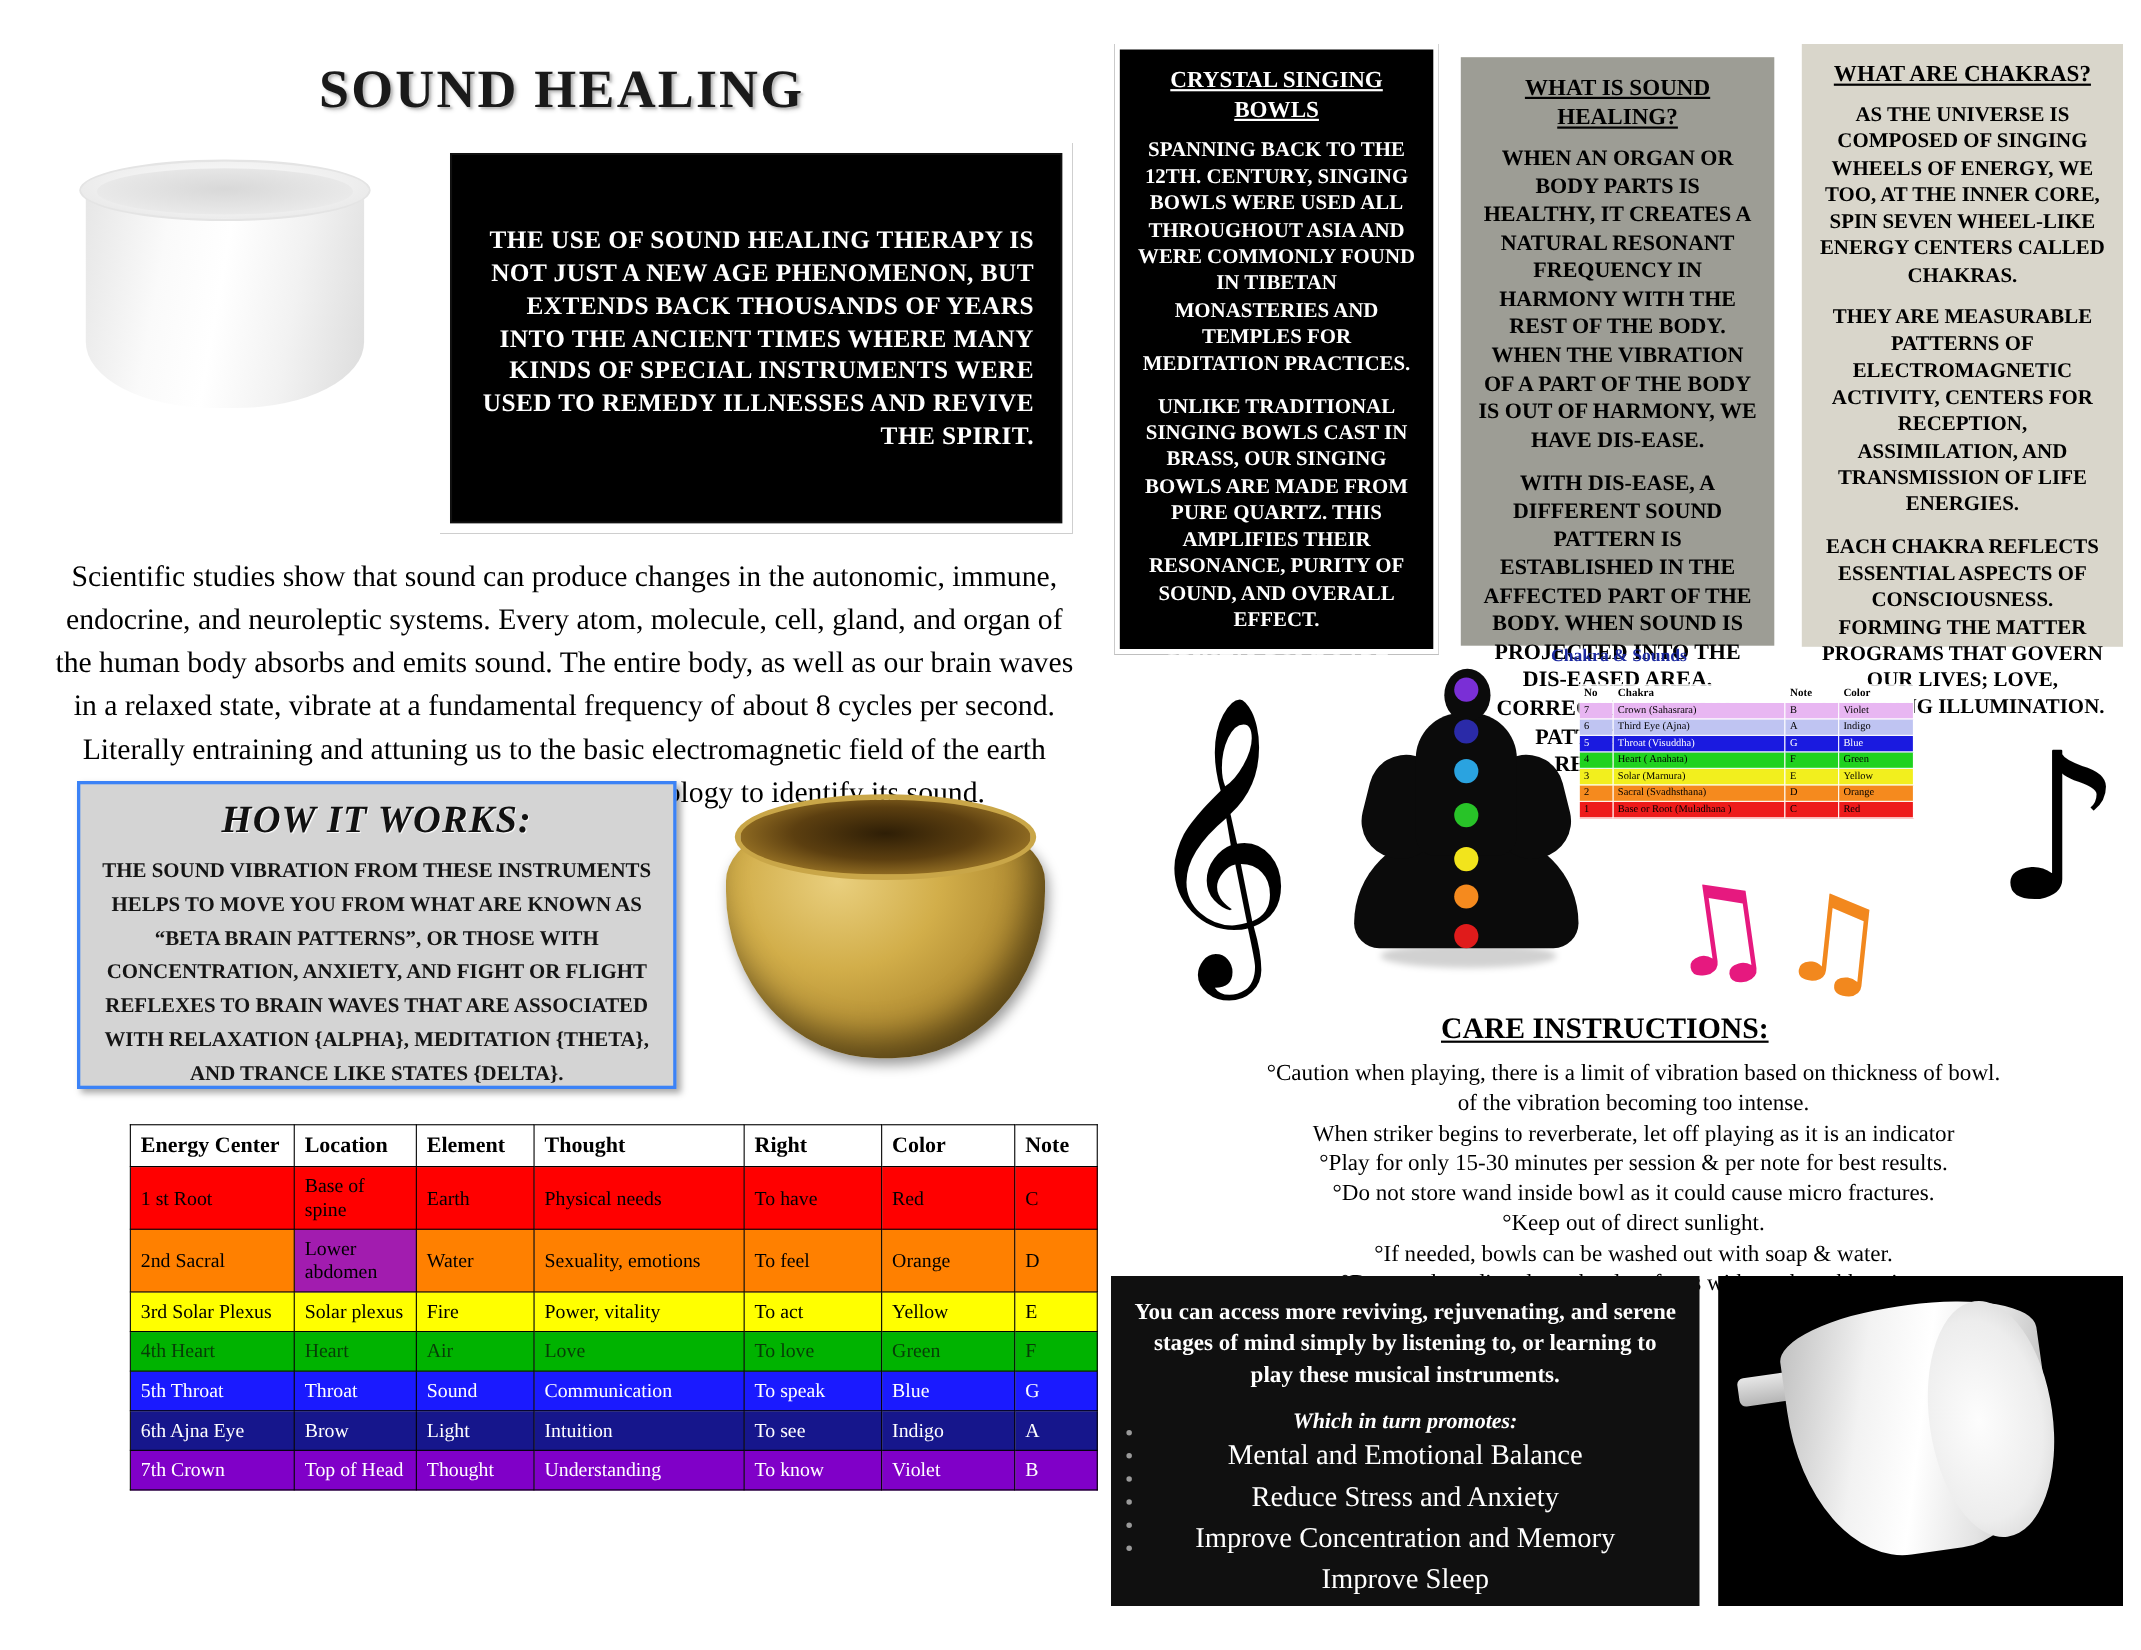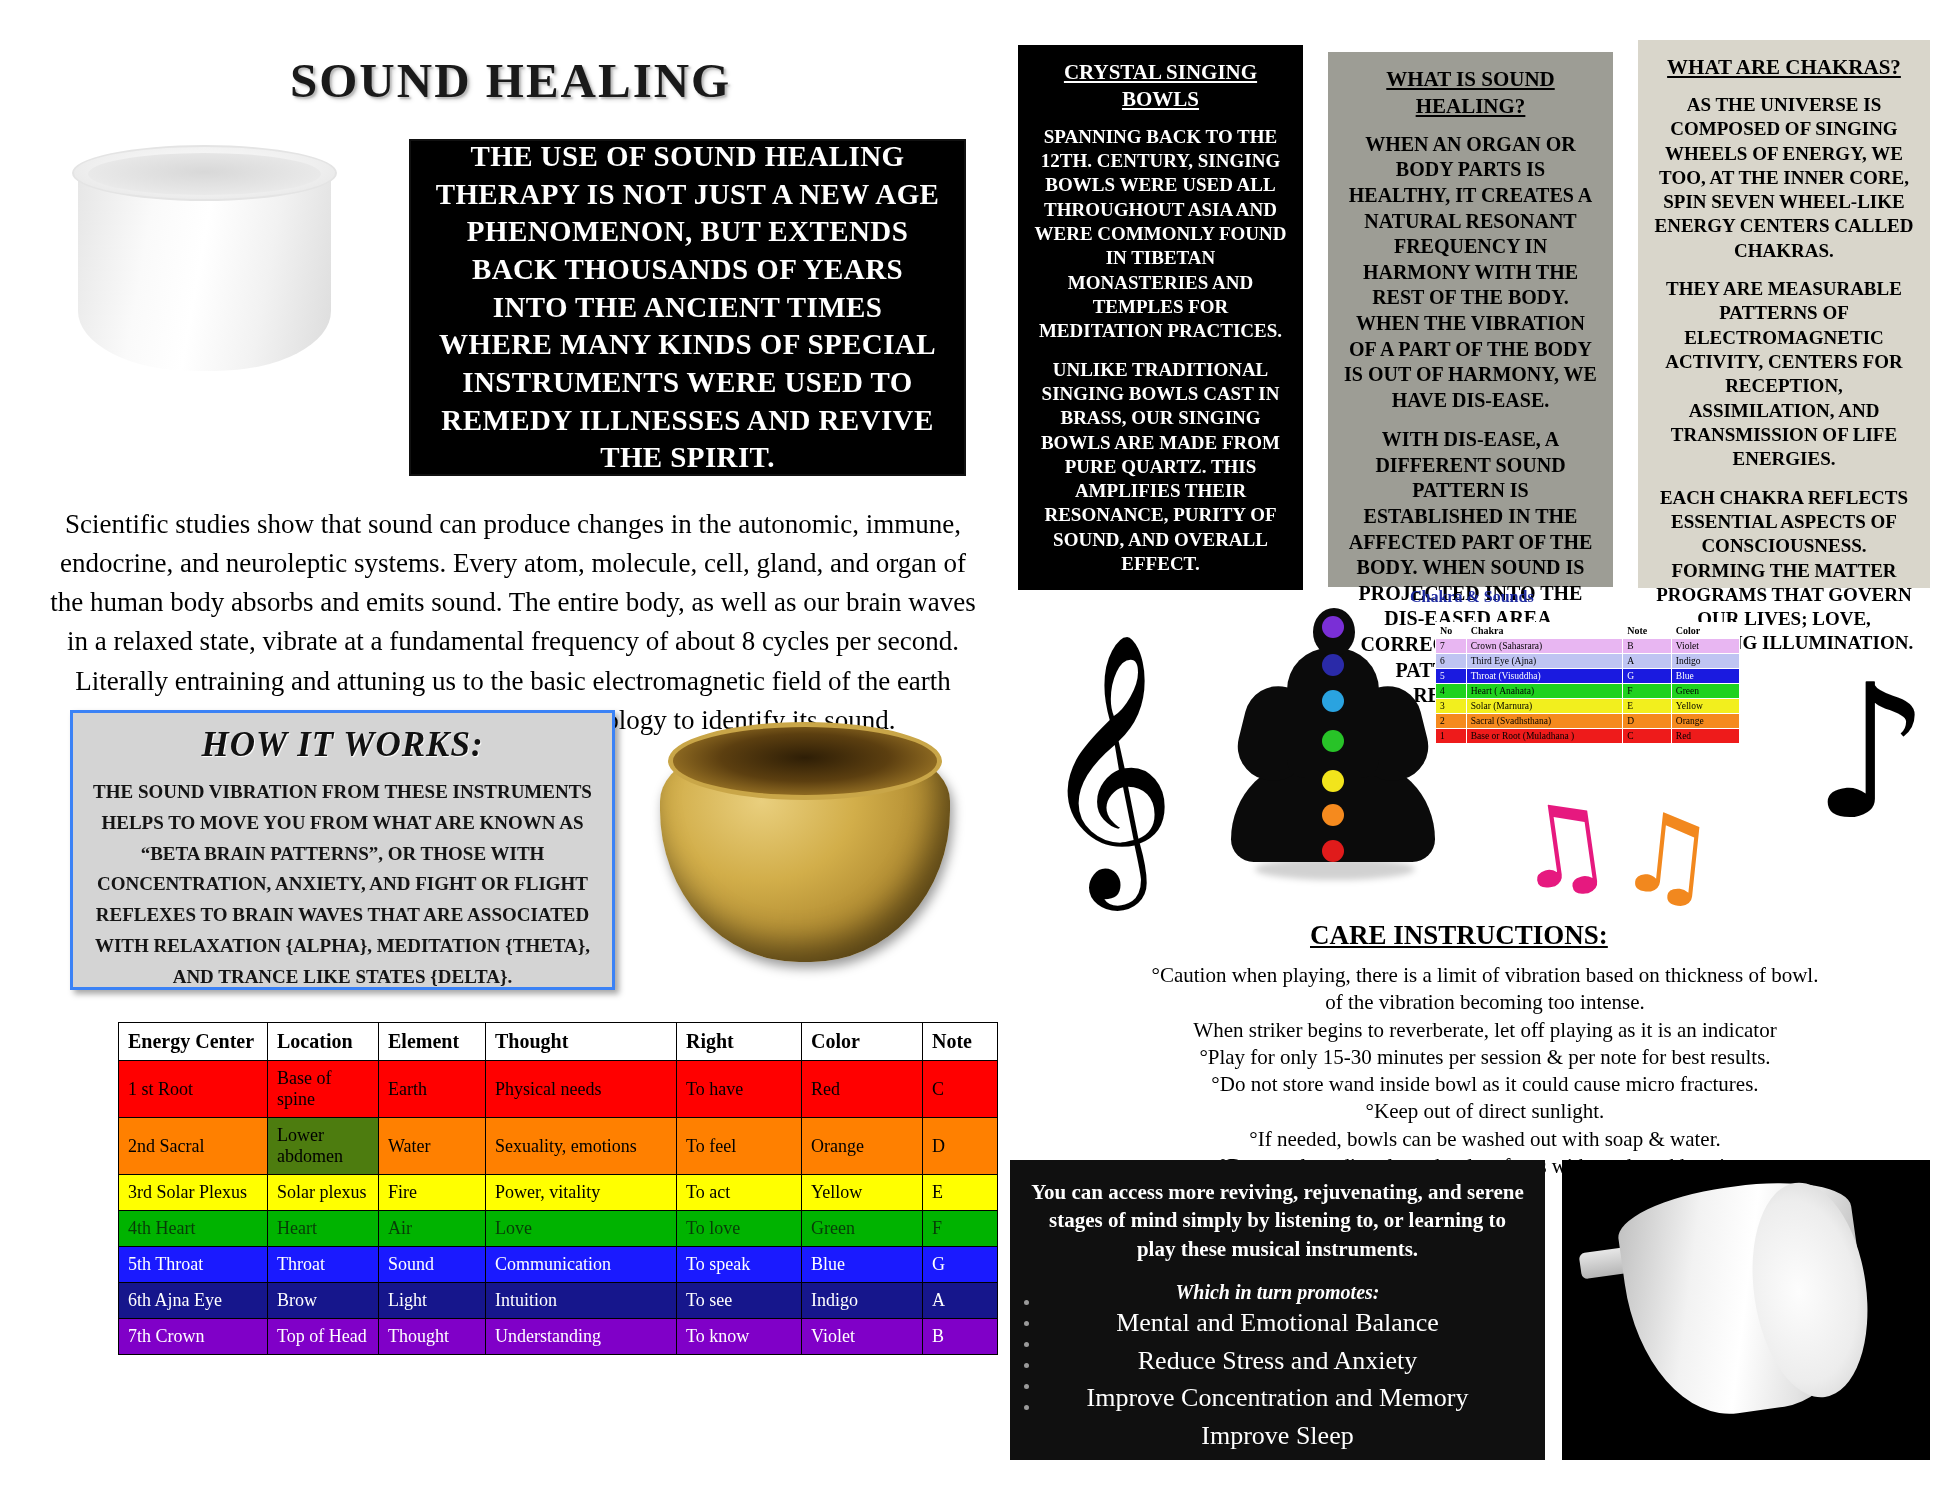--- a/index.html
+++ b/index.html
@@ -70,23 +70,23 @@
     position: absolute;
     left: 400px;
     top: 130px;
     width: 575px;
     height: 355px;
     background: #000;
     border: 9px solid #ffffff;
     box-shadow: 0 0 0 2px #111 inset;
     box-sizing: border-box;
     color: #fff;
-    text-align: center;
+    text-align: right;
     font-weight: bold;
-    font-size: 29px;
+    font-size: 23px;
     line-height: 1.30;
     letter-spacing: 0.4px;
     padding: 24px 26px;
     display: flex;
     align-items: center;
     justify-content: center;
   }
   #intro-box::before {
     content: "";
     position: absolute;
@@ -432,21 +432,21 @@
           <td style="background: rgb(255, 0, 0); color: rgb(0, 0, 0);">1 st Root</td>
           <td style="background: rgb(255, 0, 0); color: rgb(0, 0, 0);">Base of spine</td>
           <td style="background: rgb(255, 0, 0); color: rgb(0, 0, 0);">Earth</td>
           <td style="background: rgb(255, 0, 0); color: rgb(0, 0, 0);">Physical needs</td>
           <td style="background: rgb(255, 0, 0); color: rgb(0, 0, 0);">To have</td>
           <td style="background: rgb(255, 0, 0); color: rgb(0, 0, 0);">Red</td>
           <td style="background: rgb(255, 0, 0); color: rgb(0, 0, 0);">C</td>
         </tr>
         <tr>
           <td style="background: rgb(255, 128, 0); color: rgb(0, 0, 0);">2nd Sacral</td>
-          <td style="background: #4d7c0f; color: rgb(0, 0, 0);">Lower abdomen</td>
+          <td style="background: #a21caf; color: rgb(0, 0, 0);">Lower abdomen</td>
           <td style="background: rgb(255, 128, 0); color: rgb(0, 0, 0);">Water</td>
           <td style="background: rgb(255, 128, 0); color: rgb(0, 0, 0);">Sexuality, emotions</td>
           <td style="background: rgb(255, 128, 0); color: rgb(0, 0, 0);">To feel</td>
           <td style="background: rgb(255, 128, 0); color: rgb(0, 0, 0);">Orange</td>
           <td style="background: rgb(255, 128, 0); color: rgb(0, 0, 0);">D</td>
         </tr>
         <tr>
           <td style="background: rgb(255, 255, 0); color: rgb(0, 0, 0);">3rd Solar Plexus</td>
           <td style="background: rgb(255, 255, 0); color: rgb(0, 0, 0);">Solar plexus</td>
           <td style="background: rgb(255, 255, 0); color: rgb(0, 0, 0);">Fire</td>

